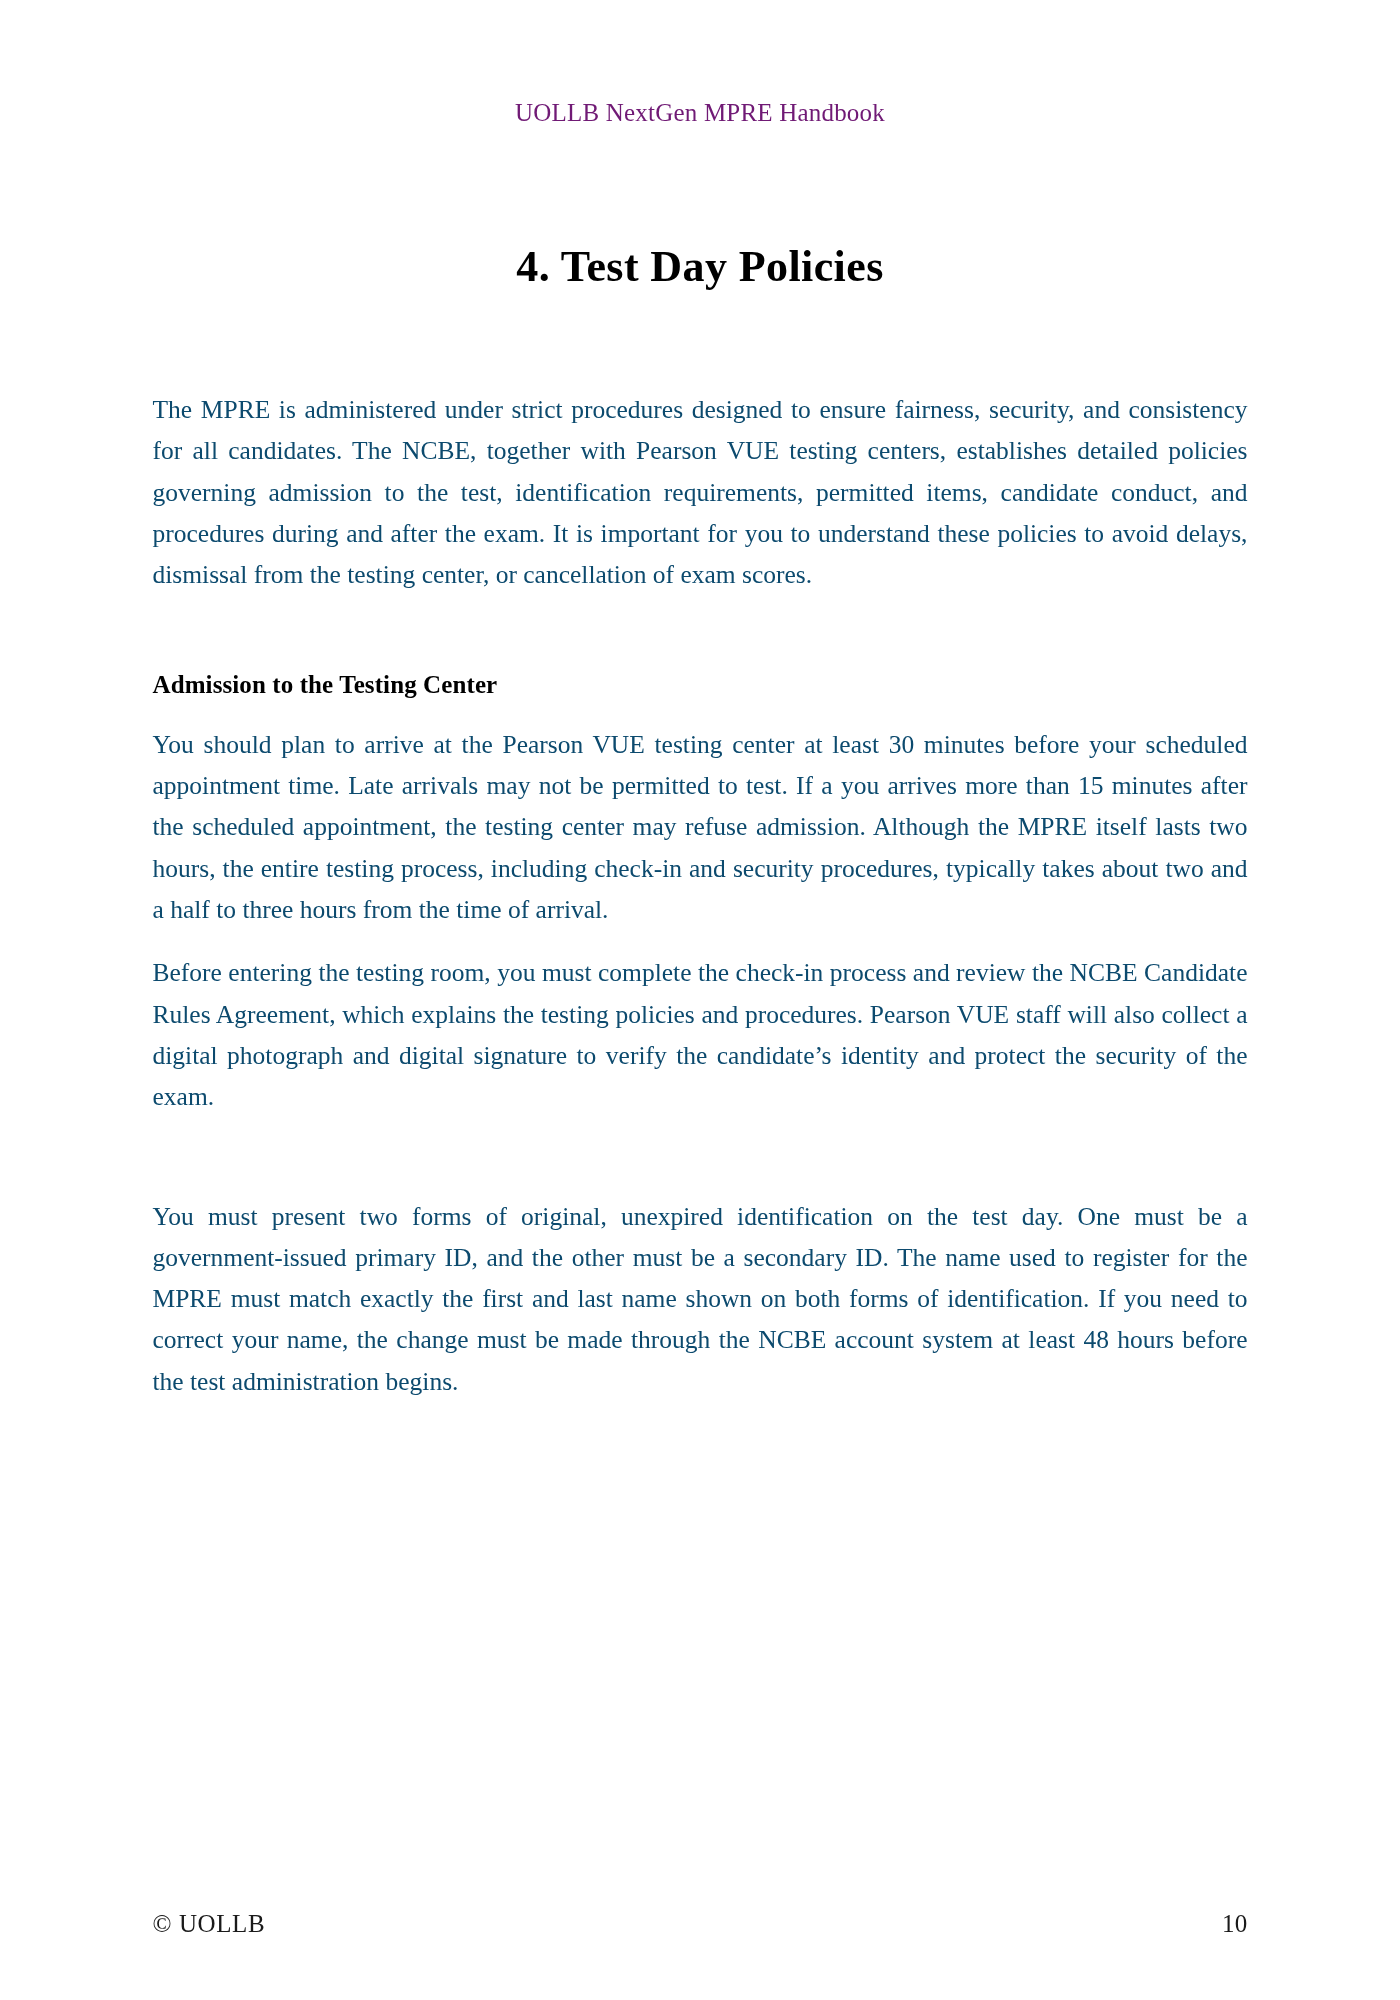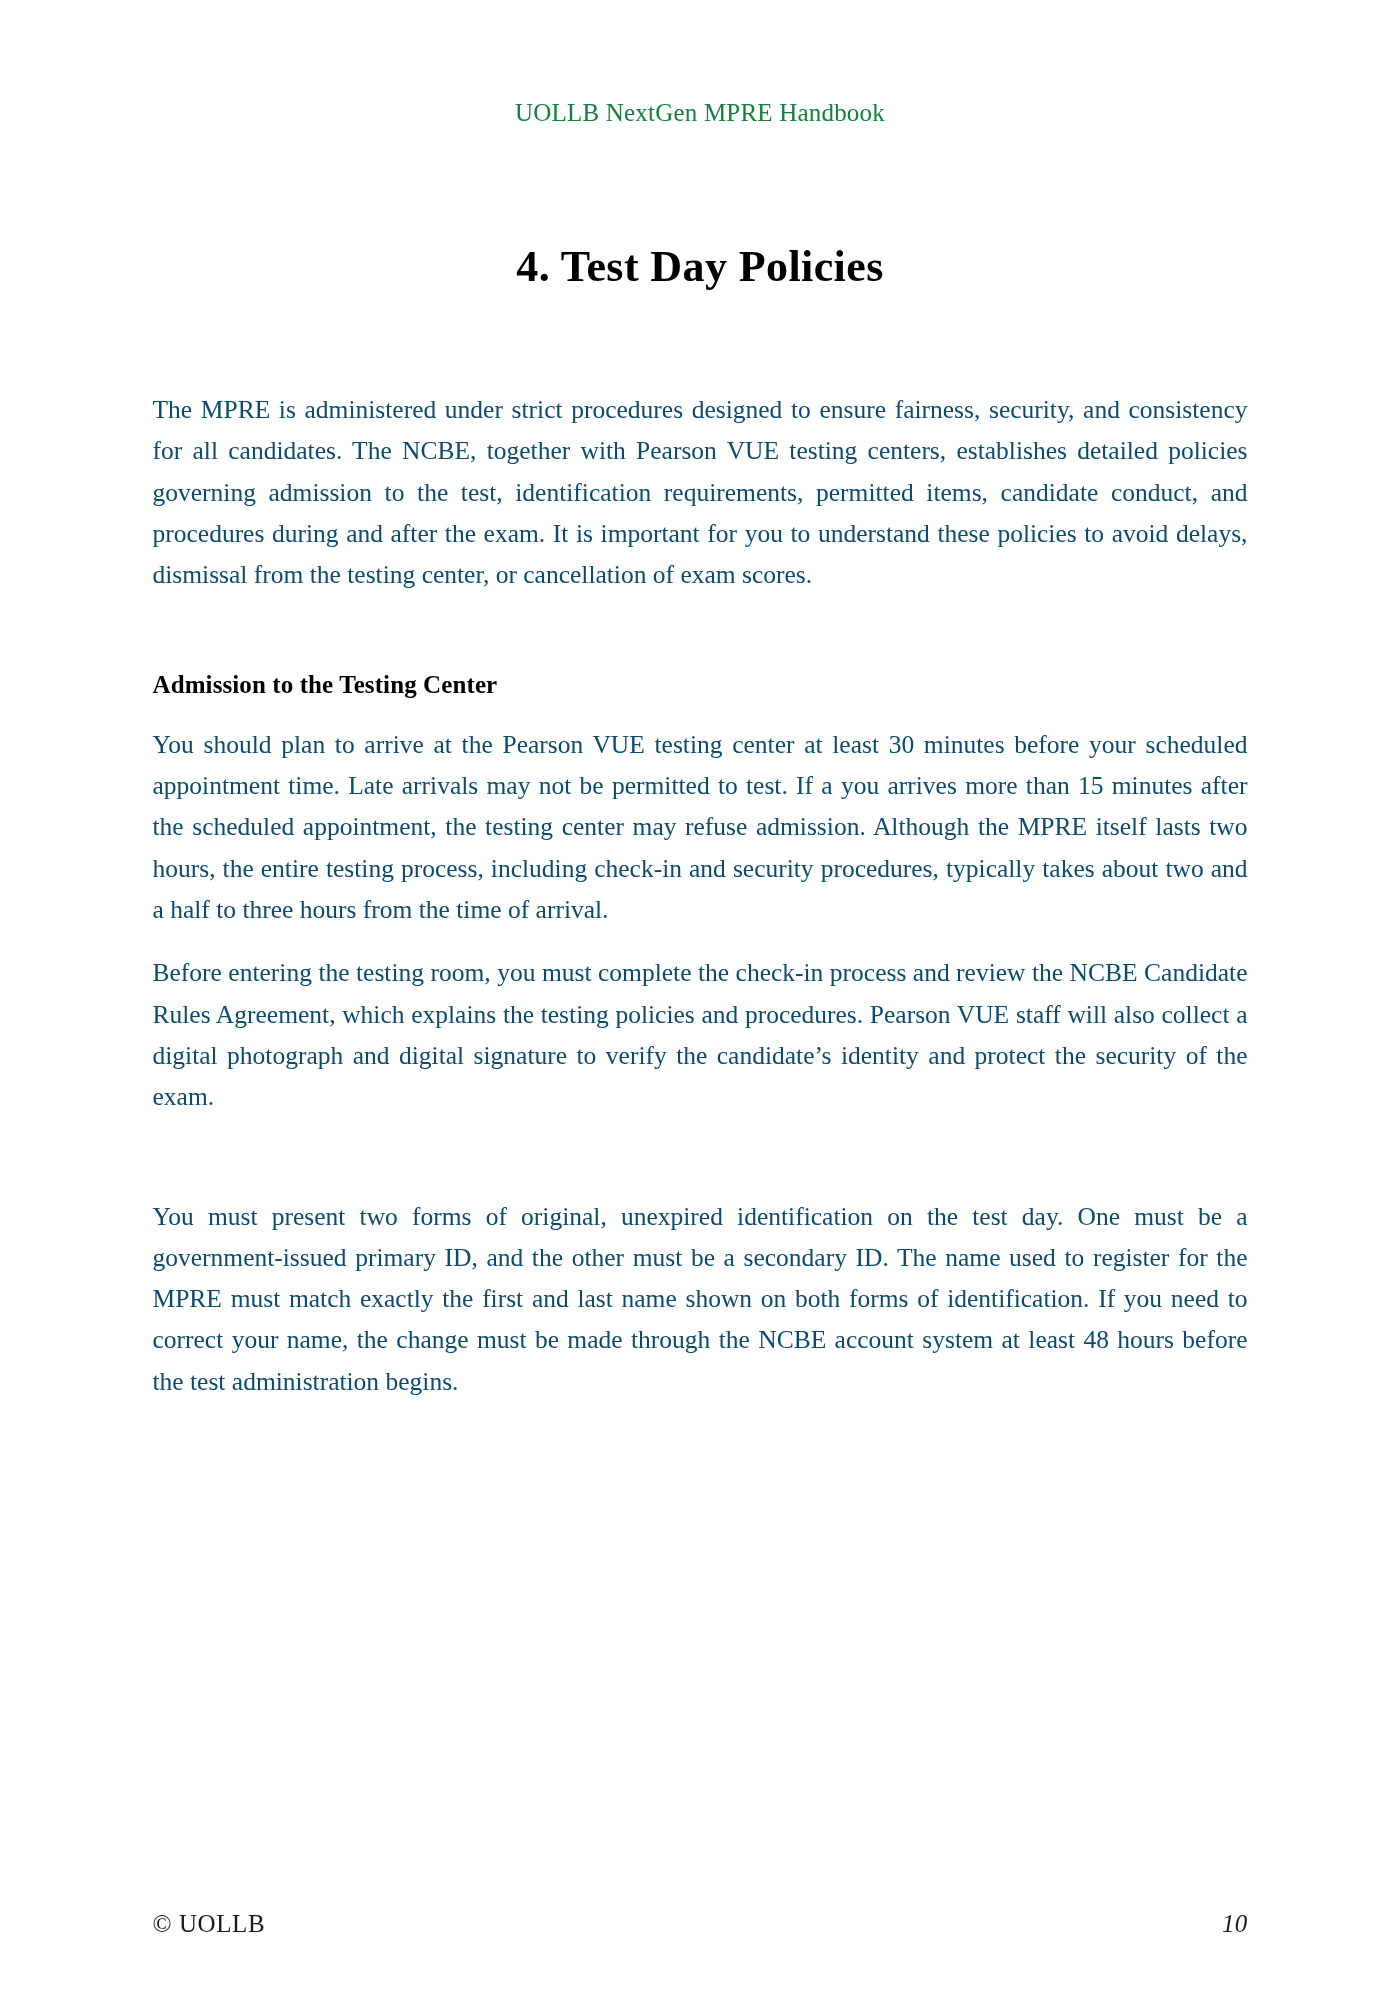--- a/index.html
+++ b/index.html
@@ -26,21 +26,21 @@
     width: 1095px;
     margin: 0 auto;
     position: relative;
     height: 100%;
     box-sizing: border-box;
   }
   .running-head {
     text-align: center;
     font-size: 25px;
     letter-spacing: 0.2px;
-    color: #15803d;
+    color: #701a75;
     padding-top: 98px;
     line-height: 1.2;
   }
   .doc-title {
     text-align: center;
     font-size: 44px;
     font-weight: bold;
     letter-spacing: 0.4px;
     color: #000000;
     margin-top: 113px;
@@ -87,21 +87,20 @@
     justify-content: space-between;
     align-items: flex-end;
     font-size: 25px;
     color: #1a1a1a;
   }
   .footer-left {
     letter-spacing: 0.6px;
   }
   .footer-right {
     letter-spacing: 0.2px;
-    font-style: italic;
   }
 </style>
 </head>
 <body>
 
 <div class="page">
   <div class="page-inner">
 
     <div class="running-head">UOLLB NextGen MPRE Handbook</div>
 

